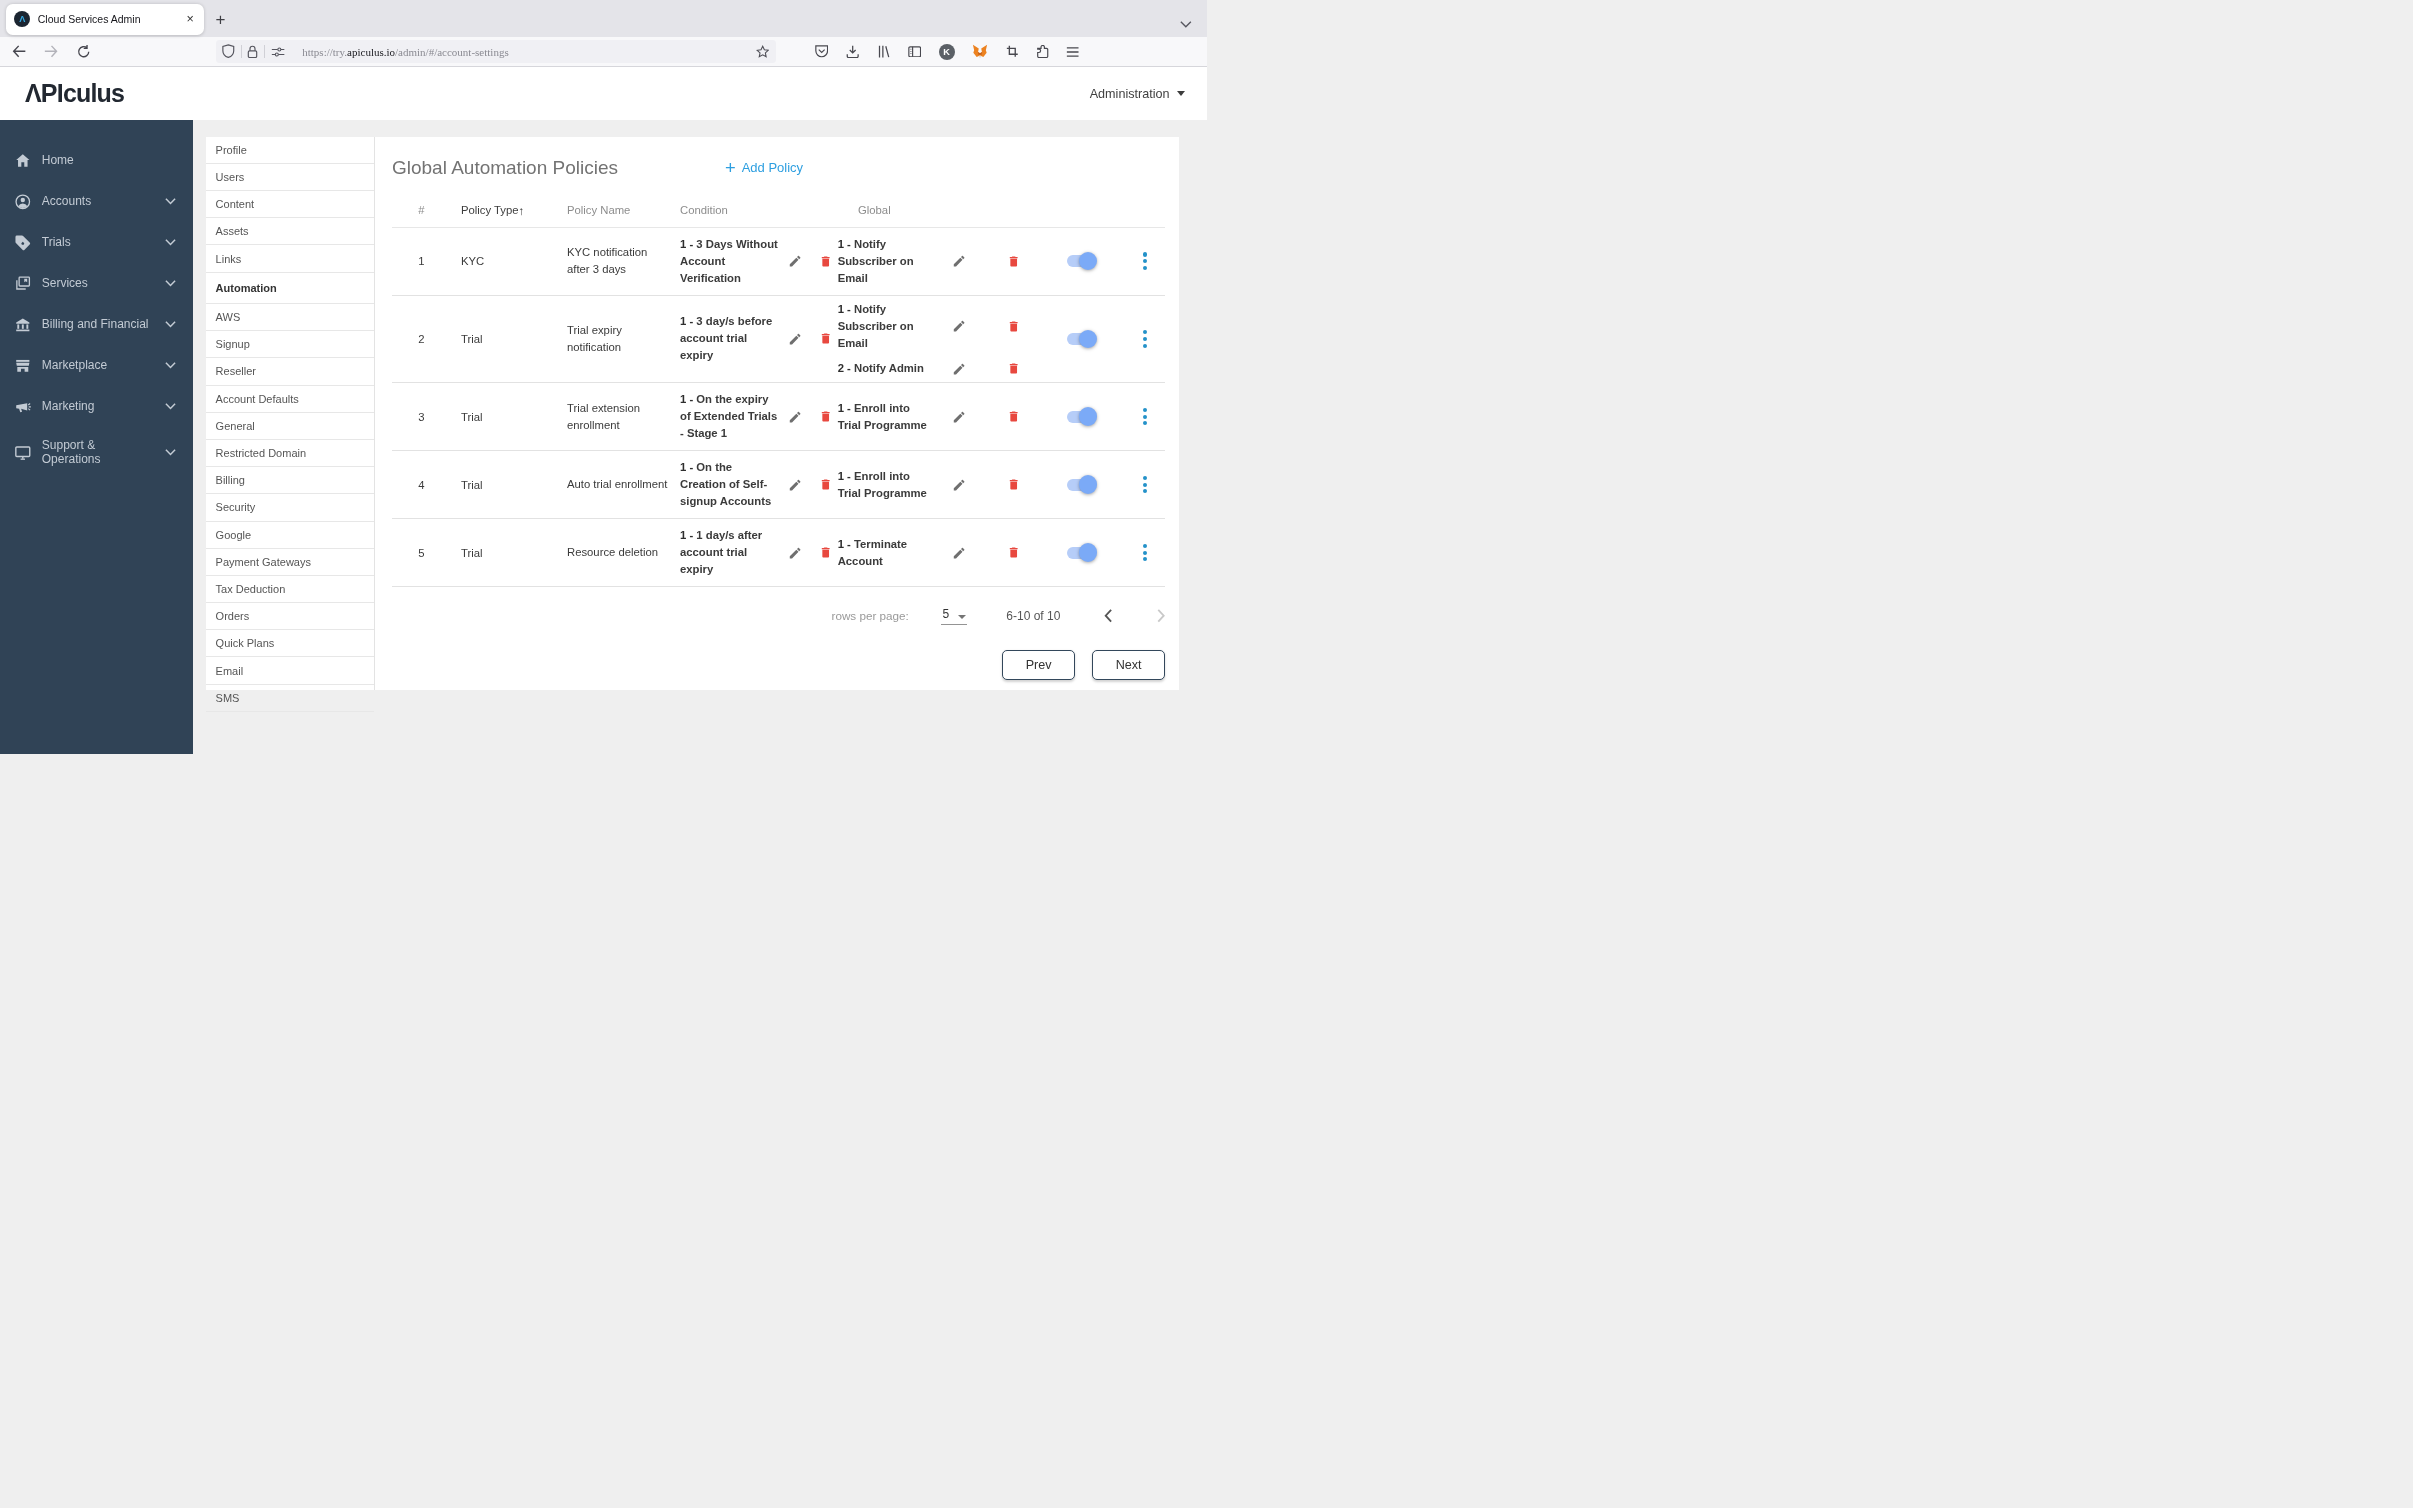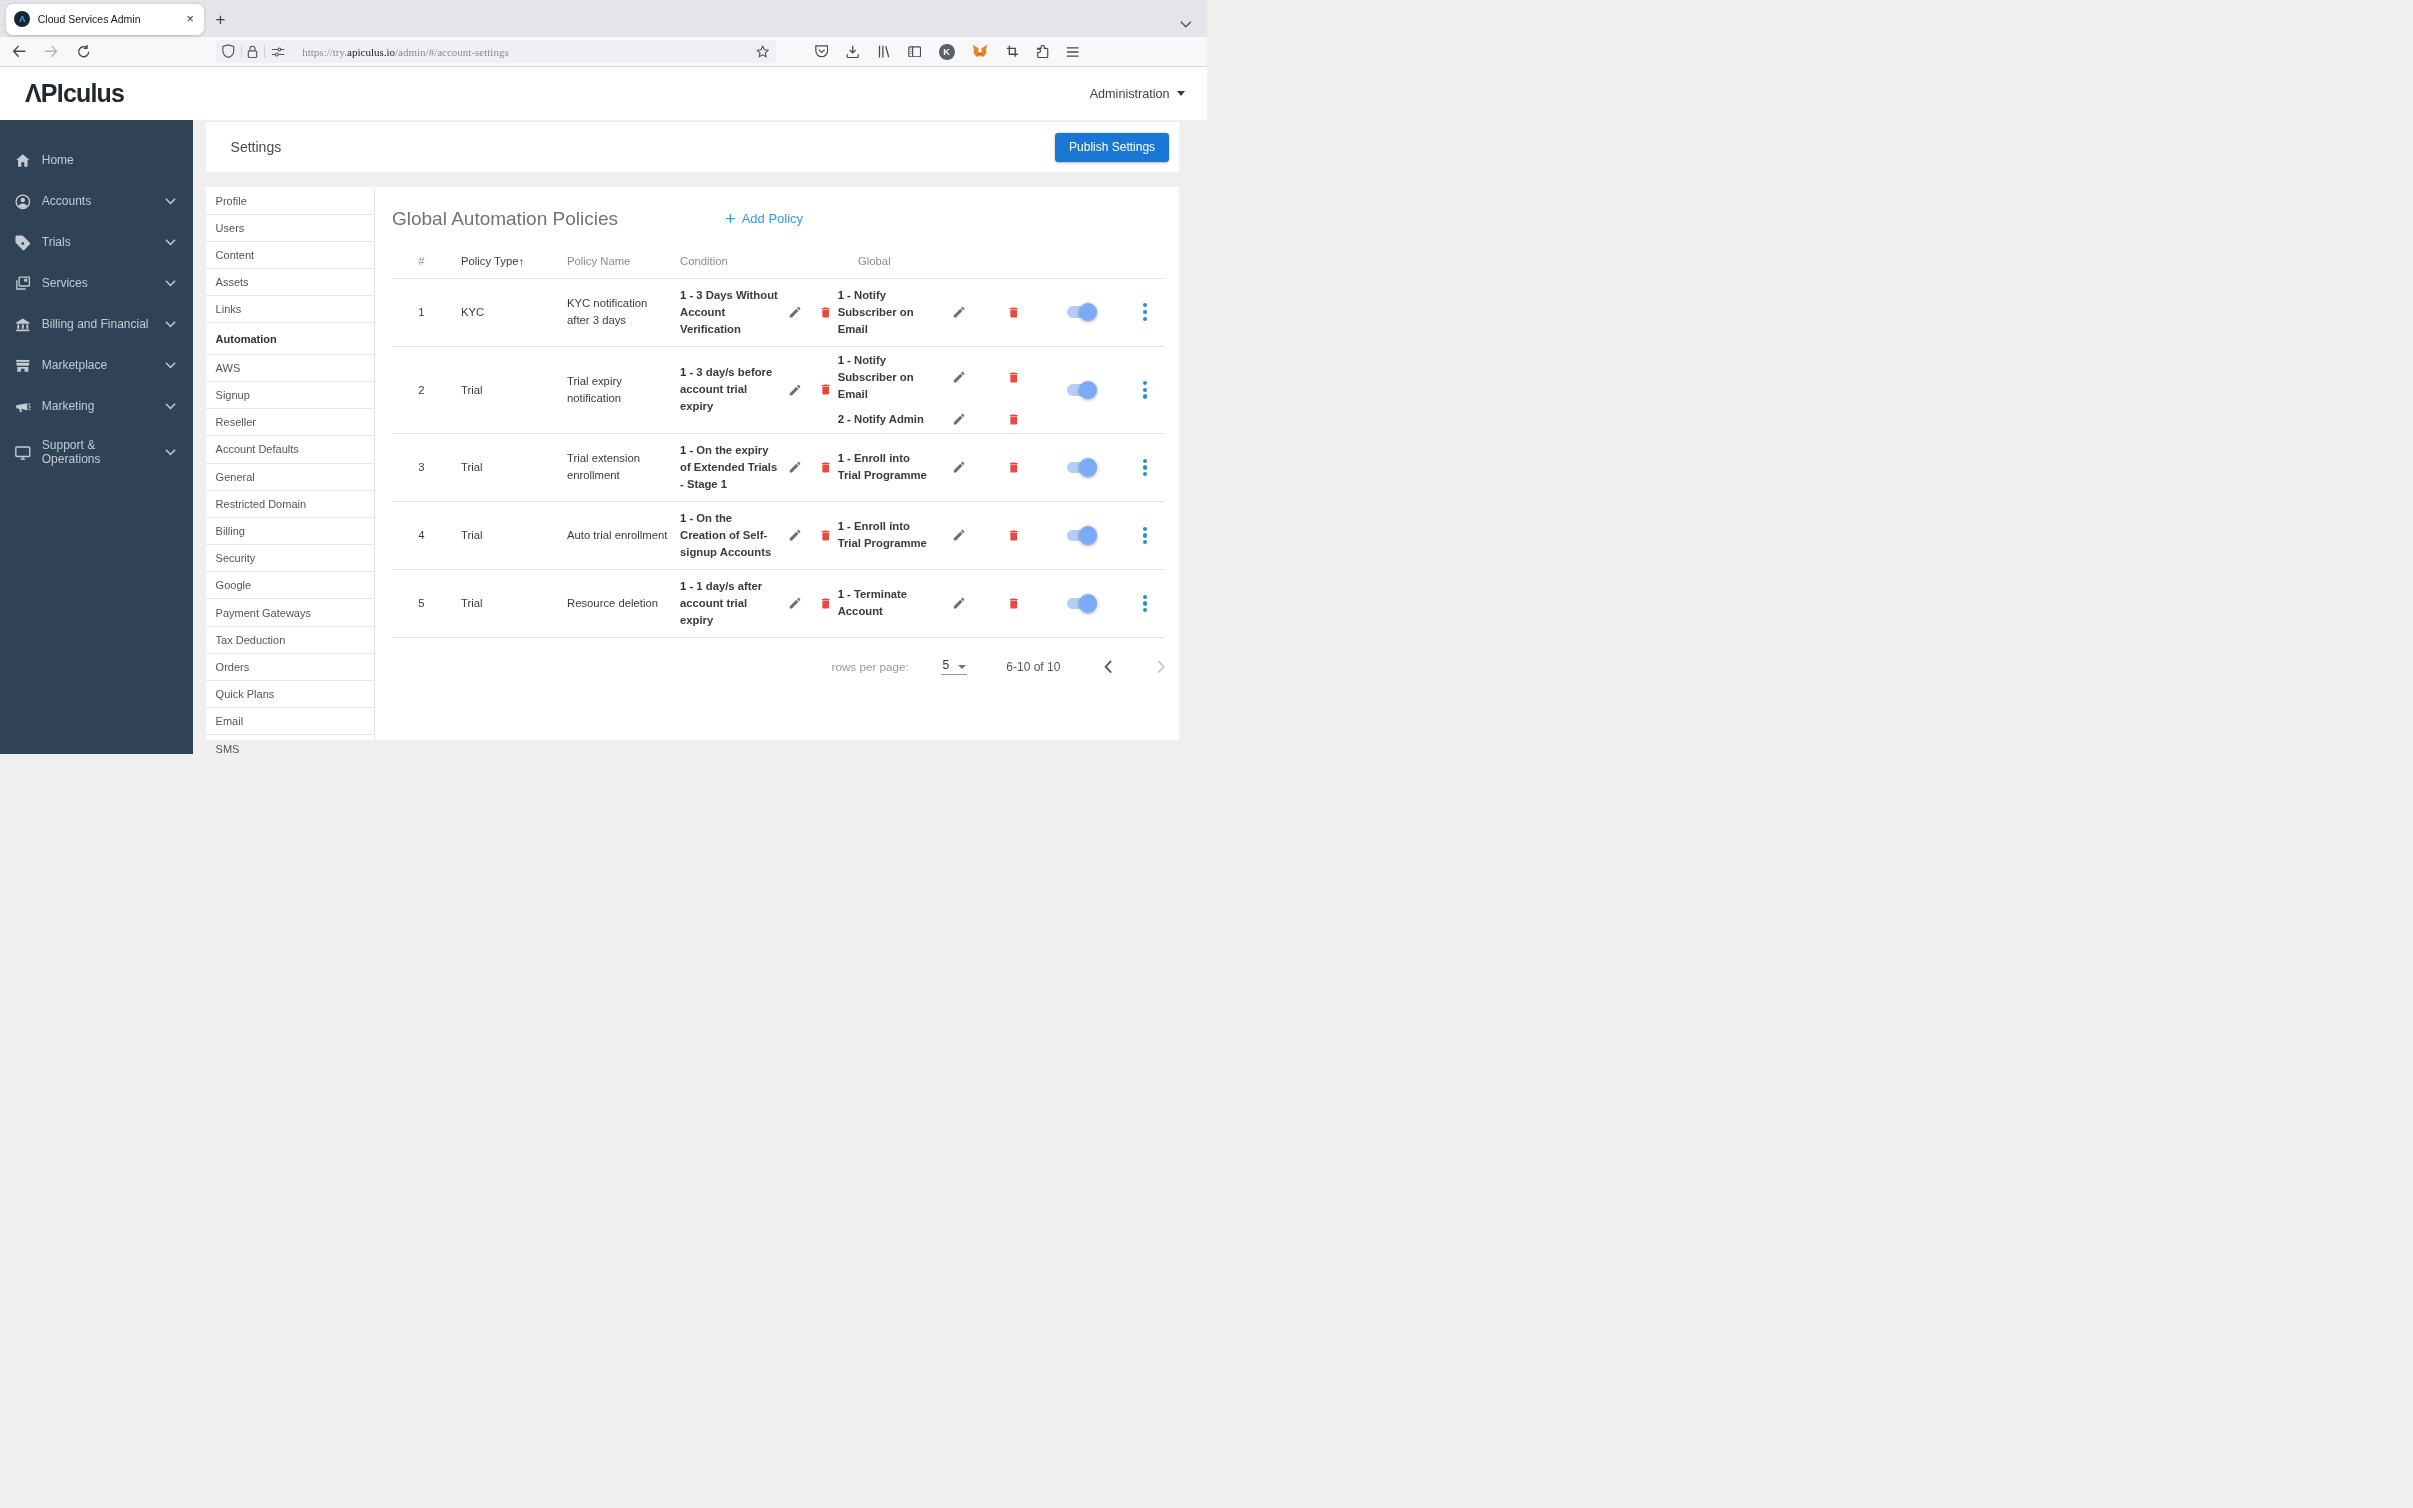--- a/index.html
+++ b/index.html
@@ -351,24 +351,20 @@
         <span>Support &amp; Operations</span>
         <span class="chev">
           <svg width="11" height="6.7" viewBox="0 0 13 8">
             <path d="M1 1l5.5 5.5L12 1" fill="none" stroke="currentColor" stroke-width="1.8"></path>
           </svg>
         </span>
       </div>
     </div>
 
   <div class="content">
-    <div class="settings-card">
-      <div class="settings-title">Settings</div>
-      <button class="publish-btn">Publish Settings</button>
-    </div>
 
     <div class="content-card">
       <div class="subnav" id="subnav">
           <div class="subnav-item">Profile</div>
           <div class="subnav-item">Users</div>
           <div class="subnav-item">Content</div>
           <div class="subnav-item">Assets</div>
           <div class="subnav-item">Links</div>
           <div class="subnav-item active">Automation</div>
           <div class="subnav-item">AWS</div>
@@ -706,17 +702,21 @@
                 <path d="M8.5 1L2 8l6.5 7" fill="none" stroke="currentColor" stroke-width="2.2"></path>
               </svg>
             </span>
           <span class="pchev disabled">
             <svg width="8.4" height="13.4" viewBox="0 0 10 16">
                 <path d="M1.5 1L8 8l-6.5 7" fill="none" stroke="currentColor" stroke-width="2.2"></path>
               </svg>
             </span>
         </div>
 
+        <div class="prevnext">
+          <button class="pn-btn">Prev</button>
+          <button class="pn-btn">Next</button>
+        </div>
       </div>
     </div>
   </div>
 </div>
 
 
 </body></html>

